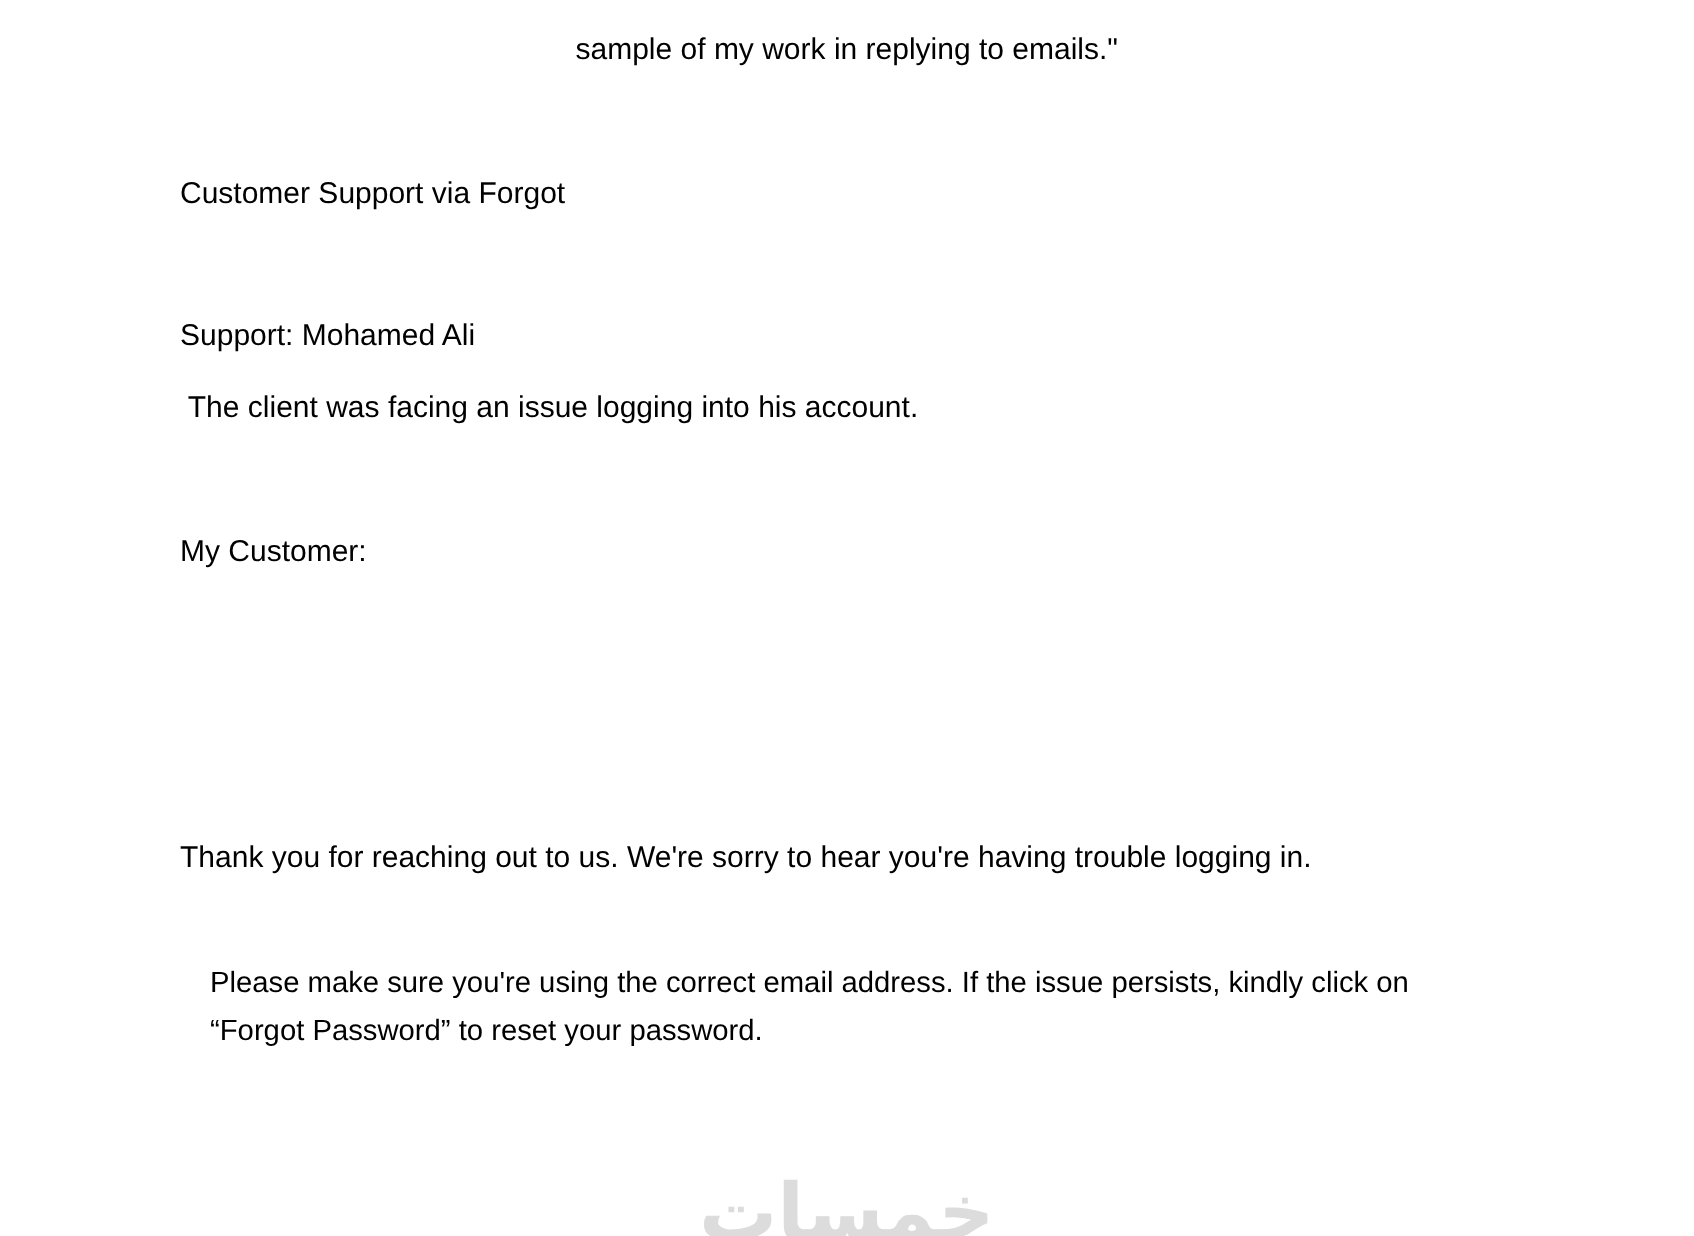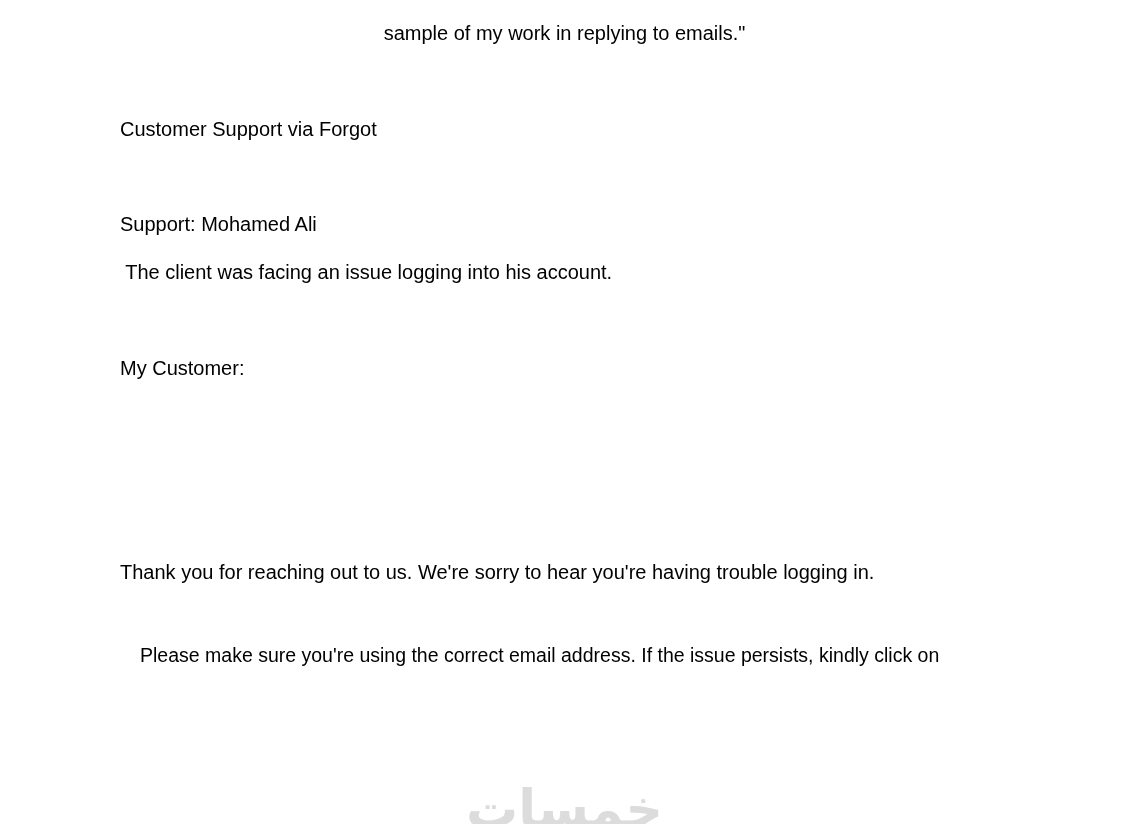--- a/index.html
+++ b/index.html
@@ -71,16 +71,17 @@
 
   <div class="doc-line" style="top:256px"> The client was facing an issue logging into his account.</div>
 
   <div class="doc-line" style="top:352px">My Customer:</div>
 
 
   <div class="doc-line" style="top:556px">Thank you for reaching out to us. We're sorry to hear you're having trouble logging in.</div>
 
   <div class="para-multiline" style="top:639px">
     <div class="wrap-line">Please make sure you're using the correct email address. If the issue persists, kindly click on</div>
+    <div class="wrap-line">“Forgot Password” to reset your password.</div>
   </div>
 
 
 </div>
 
 </body></html>

